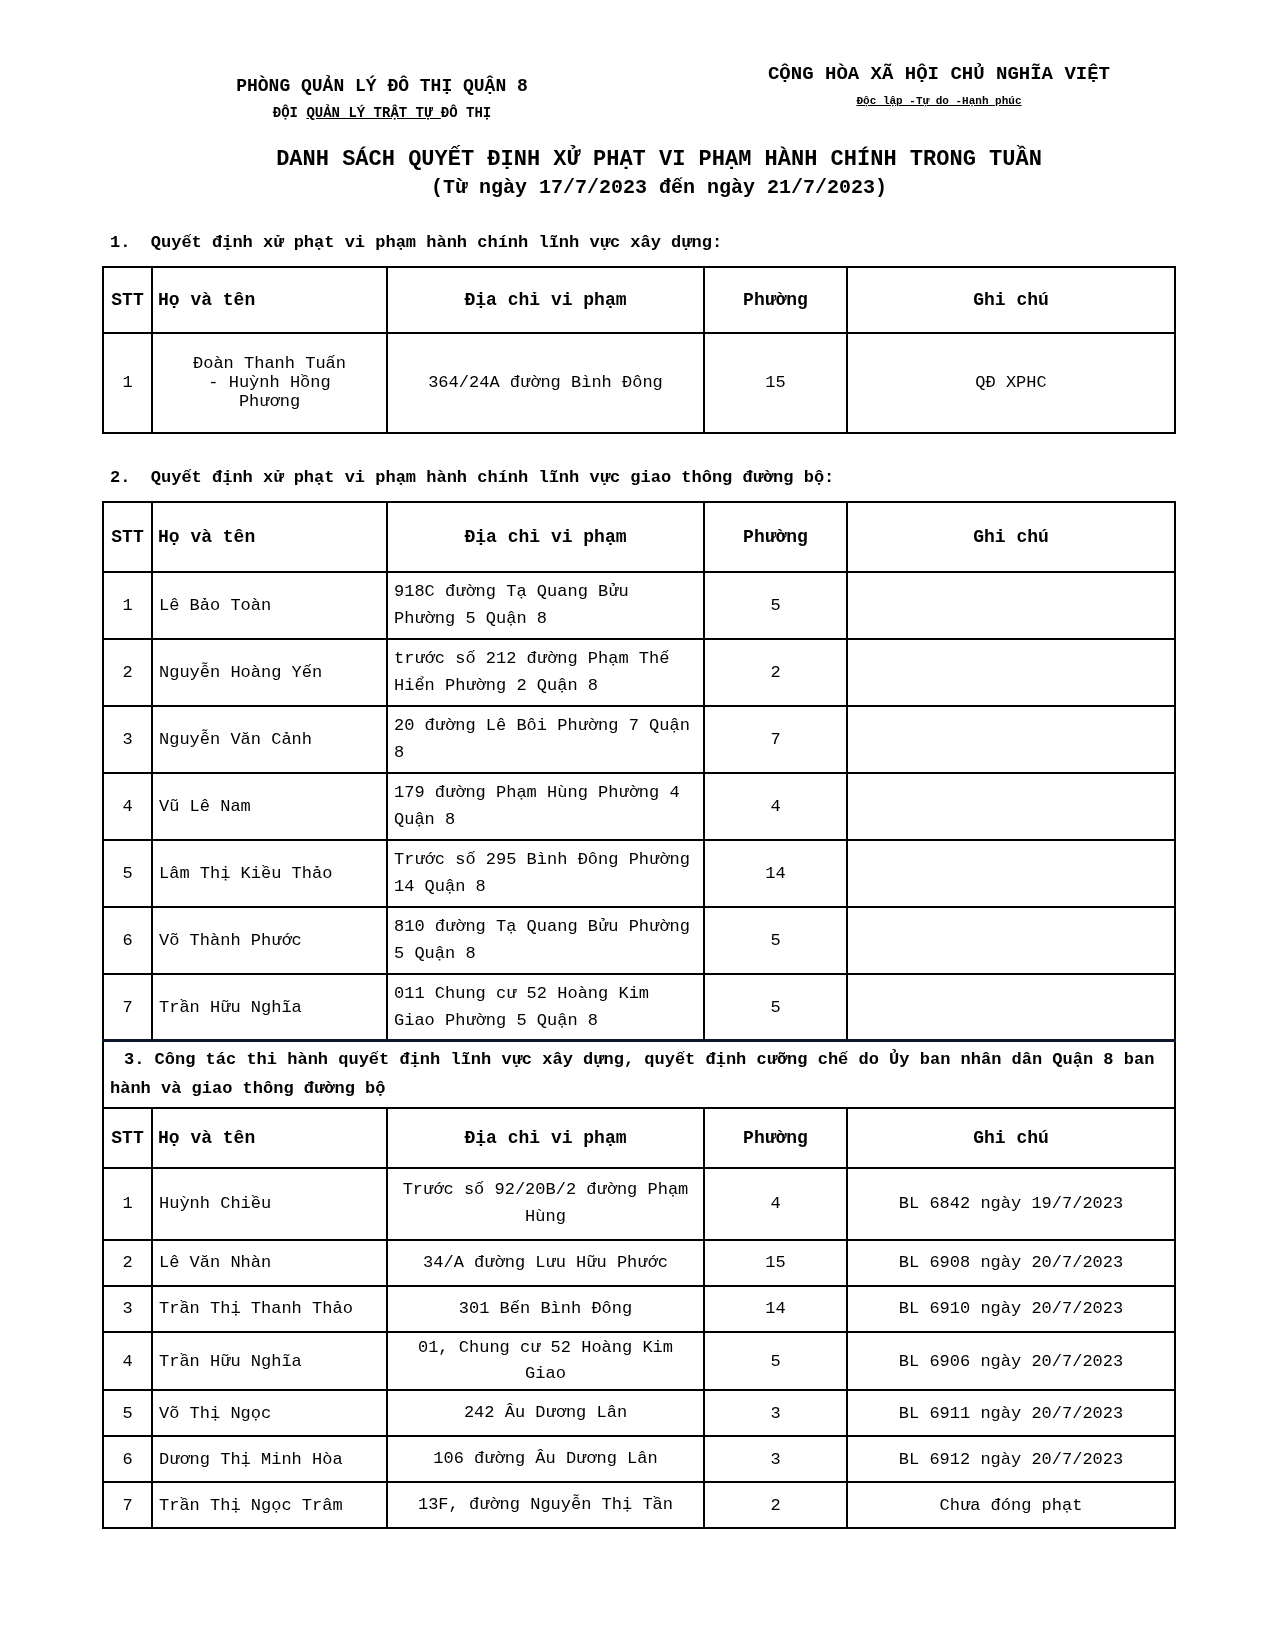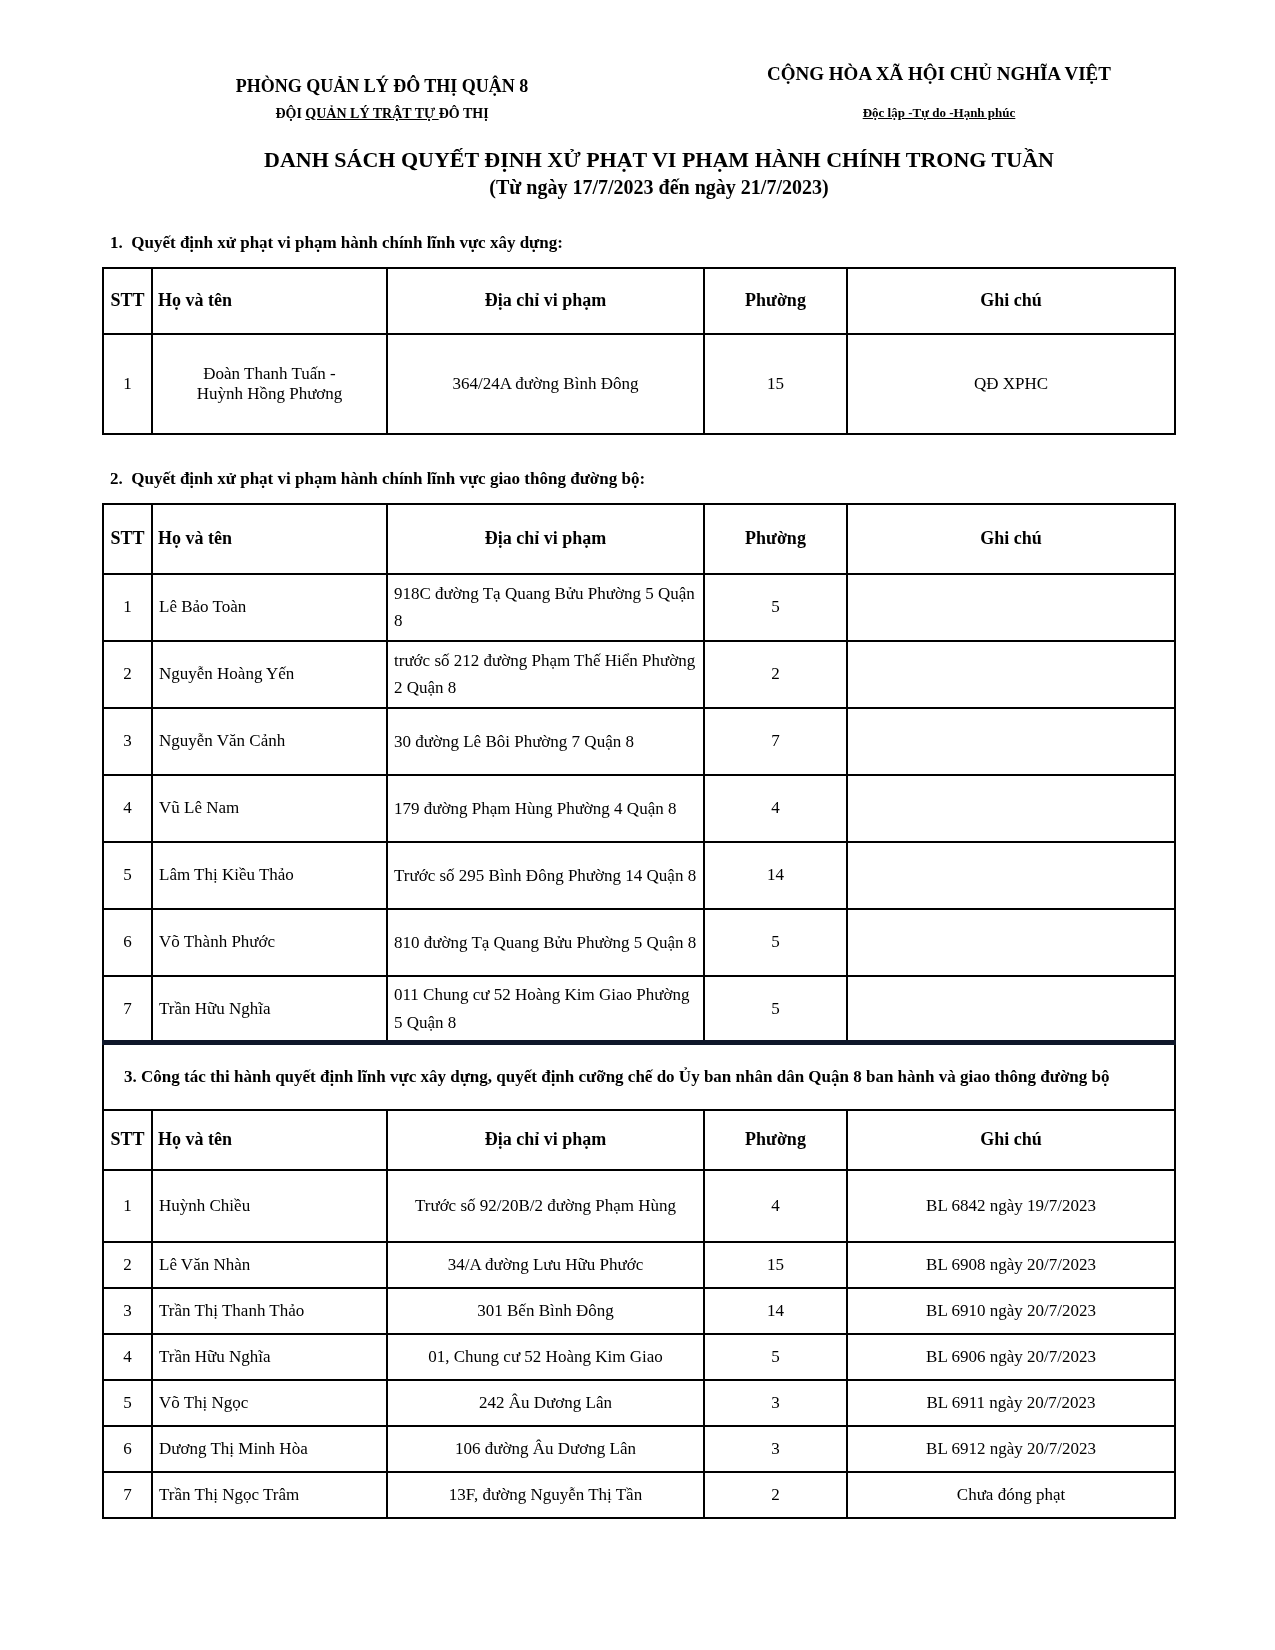--- a/index.html
+++ b/index.html
@@ -1,46 +1,46 @@
 <!DOCTYPE html>
 <html><head>
 <meta charset="utf-8">
 <style>
   html,body{margin:0;padding:0;background:#888;}
   .page{
     width:1275px;height:1650px;background:#fff;color:#000;
-    font-family:Liberation Serif, serif;
+    font-family:Liberation Mono, monospace;
     box-sizing:border-box;padding:60px 59px 0 102px;
     margin:0 auto;position:relative;overflow:hidden;
   }
   .header-row{display:flex;}
   .org-block{width:560px;text-align:center;padding-top:12px;}
   .org-l1{font-weight:bold;font-size:18px;line-height:1.65;}
   .org-l2{font-weight:bold;font-size:14px;line-height:1.65;white-space:pre;}
   .u{text-decoration:underline;}
   .national-block{flex:1;text-align:center;}
   .nat-title{font-weight:bold;font-size:19px;line-height:1.5;}
-  .motto{font-weight:bold;font-size:13px;line-height:1.5;margin-top:14px;text-decoration:underline;}
+  .motto{font-weight:bold;font-size:11px;line-height:1.5;margin-top:4px;text-decoration:underline;}
   .doc-title{text-align:center;font-weight:bold;font-size:22px;margin-top:18px;line-height:1.5;}
   .doc-subtitle{text-align:center;font-weight:bold;font-size:20px;}
   .sec-heading{font-weight:bold;font-size:17px;margin:34px 0 14px 8px;white-space:pre-wrap;}
   table.tbl{border-collapse:collapse;table-layout:fixed;width:1072px;}
   .tbl th,.tbl td{border:2px solid #000;padding:2px 6px;vertical-align:middle;font-size:17px;box-sizing:border-box;overflow:hidden;}
   .tbl th{font-size:18px;font-weight:bold;text-align:center;}
   .tbl th.hl{text-align:left;padding-left:5px;border-radius:12px;}
   .c{text-align:center;}
   .nl{text-align:left;padding-left:5px;}
   .al{text-align:left;padding-left:6px;line-height:1.6;}
   .ac{text-align:center;line-height:1.55;}
   .t1 th{height:66px;}
   .t1 td{height:100px;}
   .name-narrow{display:inline-block;max-width:172px;}
   .t2h th{height:70px;}
   tr.r2 td{height:67px;}
-  tr.secrow td{height:67px;border-top:5px solid #0f172a;}
+  tr.secrow td{height:67px;border-top:3px solid #0f172a;}
   .sec3-cell{font-weight:bold;font-size:17px;line-height:1.65;text-align:left;padding:4px 6px 8px 4px;text-indent:14px;vertical-align:middle;}
   .t3h th{height:60px;}
   tr.r3a td{height:72px;}
   tr.r3 td{height:46px;}
   .note-big{font-size:21px;}
 </style>
 </head>
 <body>
 
 <div class="page">
@@ -115,21 +115,21 @@
     <tr class="r2">
       <td class="c">2</td>
       <td class="nl">Nguyễn Hoàng Yến</td>
       <td class="al">trước số 212 đường Phạm Thế Hiển Phường 2 Quận 8</td>
       <td class="c">2</td>
       <td class="c"></td>
     </tr>
     <tr class="r2">
       <td class="c">3</td>
       <td class="nl">Nguyễn Văn Cảnh</td>
-      <td class="al">30 đường Lê Bôi Phường 7 Quận 8</td>
+      <td class="al">20 đường Lê Bôi Phường 7 Quận 8</td>
       <td class="c">7</td>
       <td class="c"></td>
     </tr>
     <tr class="r2">
       <td class="c">4</td>
       <td class="nl">Vũ Lê Nam</td>
       <td class="al">179 đường Phạm Hùng Phường 4 Quận 8</td>
       <td class="c">4</td>
       <td class="c"></td>
     </tr>

